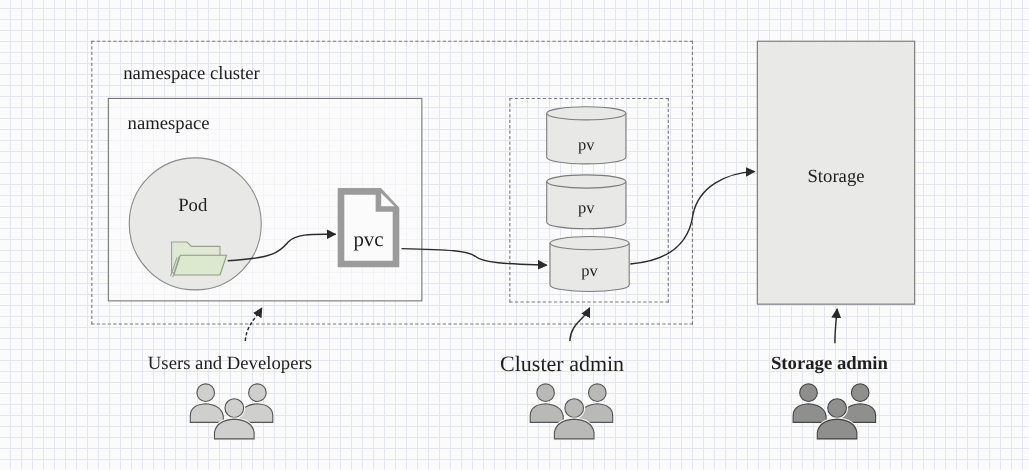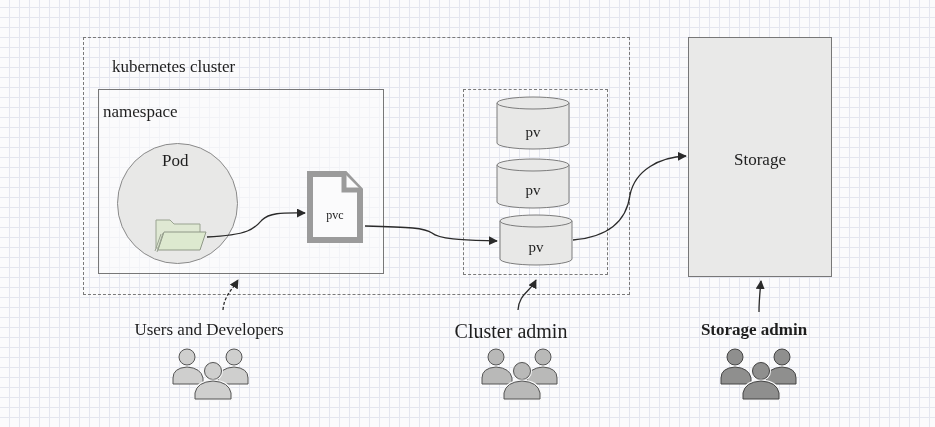--- a/index.html
+++ b/index.html
@@ -34,27 +34,27 @@
     left: 117px; top: 143px; width: 121px; height: 121px;
     border: 1px solid #8a8a8a; border-radius: 50%; box-sizing: border-box; background: #e8e8e7;
   }
   svg.overlay { position: absolute; left: 0; top: 0; }
   .center-text { position: absolute; transform: translateX(-50%); white-space: nowrap; }
 </style>
 </head>
 <body>
 
 <div class="abs cluster"></div>
-<div class="label" style="left:112px; top:57px;">kubernetes cluster</div>
+<div class="label" style="left:112px; top:57px;">namespace cluster</div>
 
 <div class="abs namespace"></div>
-<div class="label" style="left:103px; top:102px;">namespace</div>
+<div class="label" style="left:116px; top:102px;">namespace</div>
 
 <div class="abs pod"></div>
-<div class="label" style="left:162px; top:151px;">Pod</div>
+<div class="label" style="left:162px; top:177px;">Pod</div>
 
 <div class="abs pvgroup"></div>
 
 <div class="abs storage"></div>
 <div class="center-text" style="left:760px; top:150px; font-size:17px;">Storage</div>
 
 <svg class="overlay" width="935" height="427" viewBox="0 0 935 427">
   <defs>
     <marker id="arrow" viewBox="0 0 10 10" refX="9" refY="5" markerWidth="9" markerHeight="9" orient="auto-start-reverse" markerUnits="userSpaceOnUse">
       <path d="M0,0 L10,5 L0,10 z" fill="#2a2a2a"></path>
@@ -118,20 +118,20 @@
     <circle cx="61" cy="9" r="8" fill="#8f8f8e" stroke="#444" stroke-width="1"></circle>
     <path d="M0 36 L0 30 Q0 20 14 19 Q28 20 30 30 L30 36 Z" fill="#8f8f8e" stroke="#444" stroke-width="1"></path>
     <path d="M45 36 L45 30 Q47 20 61 19 Q75 20 75 30 L75 36 Z" fill="#8f8f8e" stroke="#444" stroke-width="1"></path>
     <circle cx="40" cy="23" r="8.5" fill="#8f8f8e" stroke="#f6f6f6" stroke-width="3"></circle>
     <circle cx="40" cy="23" r="8.5" fill="#8f8f8e" stroke="#444" stroke-width="1"></circle>
     <path d="M22 51 L22 45 Q24 34 40 33 Q56 34 58 45 L58 51 Z" fill="#8f8f8e" stroke="#f6f6f6" stroke-width="3"></path>
     <path d="M22 51 L22 45 Q24 34 40 33 Q56 34 58 45 L58 51 Z" fill="#8f8f8e" stroke="#444" stroke-width="1"></path>
   </g>
 </svg>
 
-<div class="center-text" style="left:335px; top:208px; font-size:12px;">pvc</div>
+<div class="center-text" style="left:335px; top:208px; font-size:19px;">pvc</div>
 <div class="center-text" style="left:533px; top:124px; font-size:15px;">pv</div>
 <div class="center-text" style="left:533px; top:182px; font-size:15px;">pv</div>
 <div class="center-text" style="left:536px; top:239px; font-size:15px;">pv</div>
 
 <div class="center-text" style="left:209px; top:320px; font-size:17px;text-align:right;">Users and Developers</div>
 <div class="center-text" style="left:511px; top:320px; font-size:20px;">Cluster admin</div>
 <div class="center-text" style="left:754px; top:320px; font-size:17px;font-weight:bold;">Storage admin</div>
 
 </body></html>

